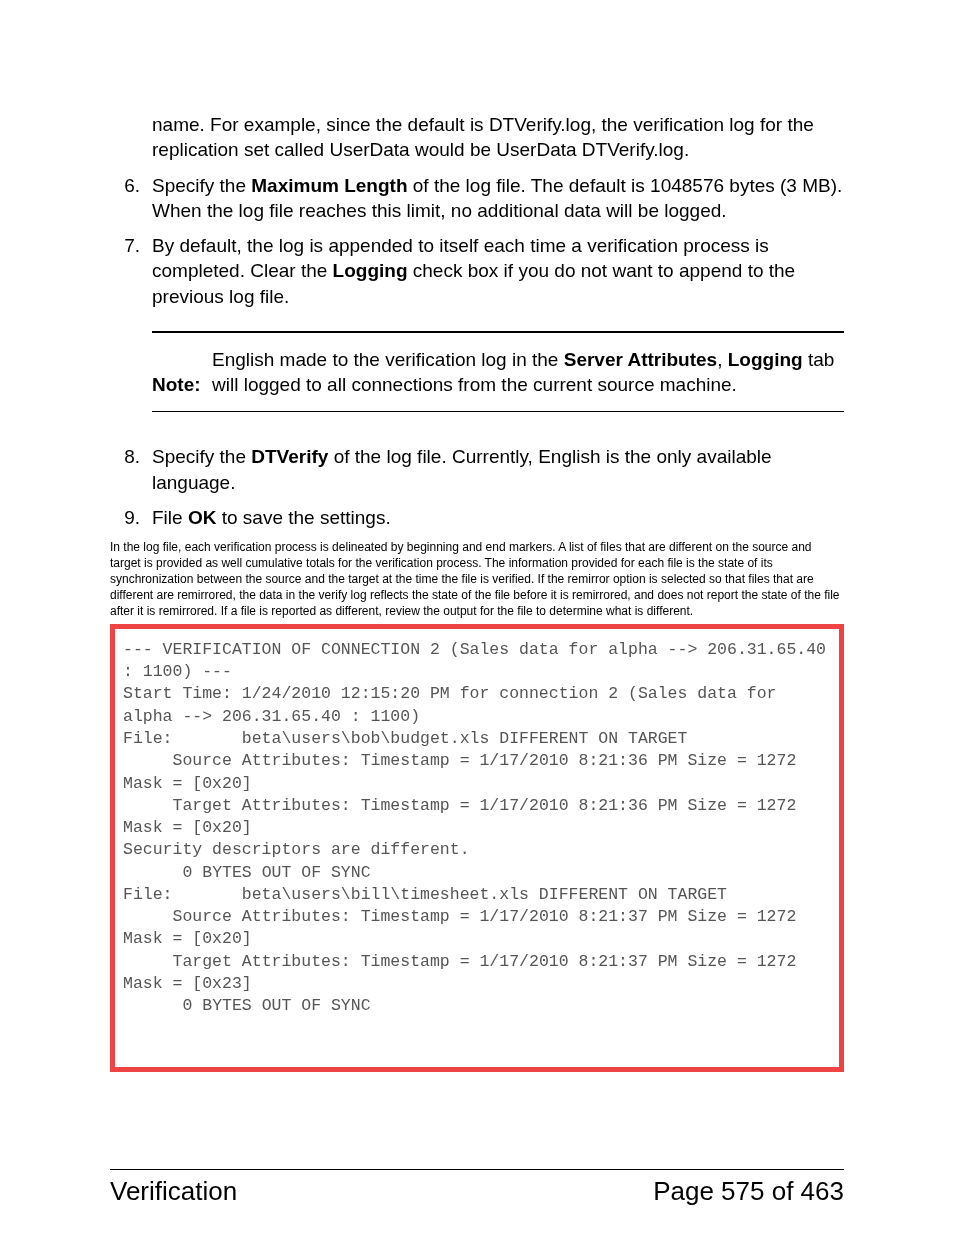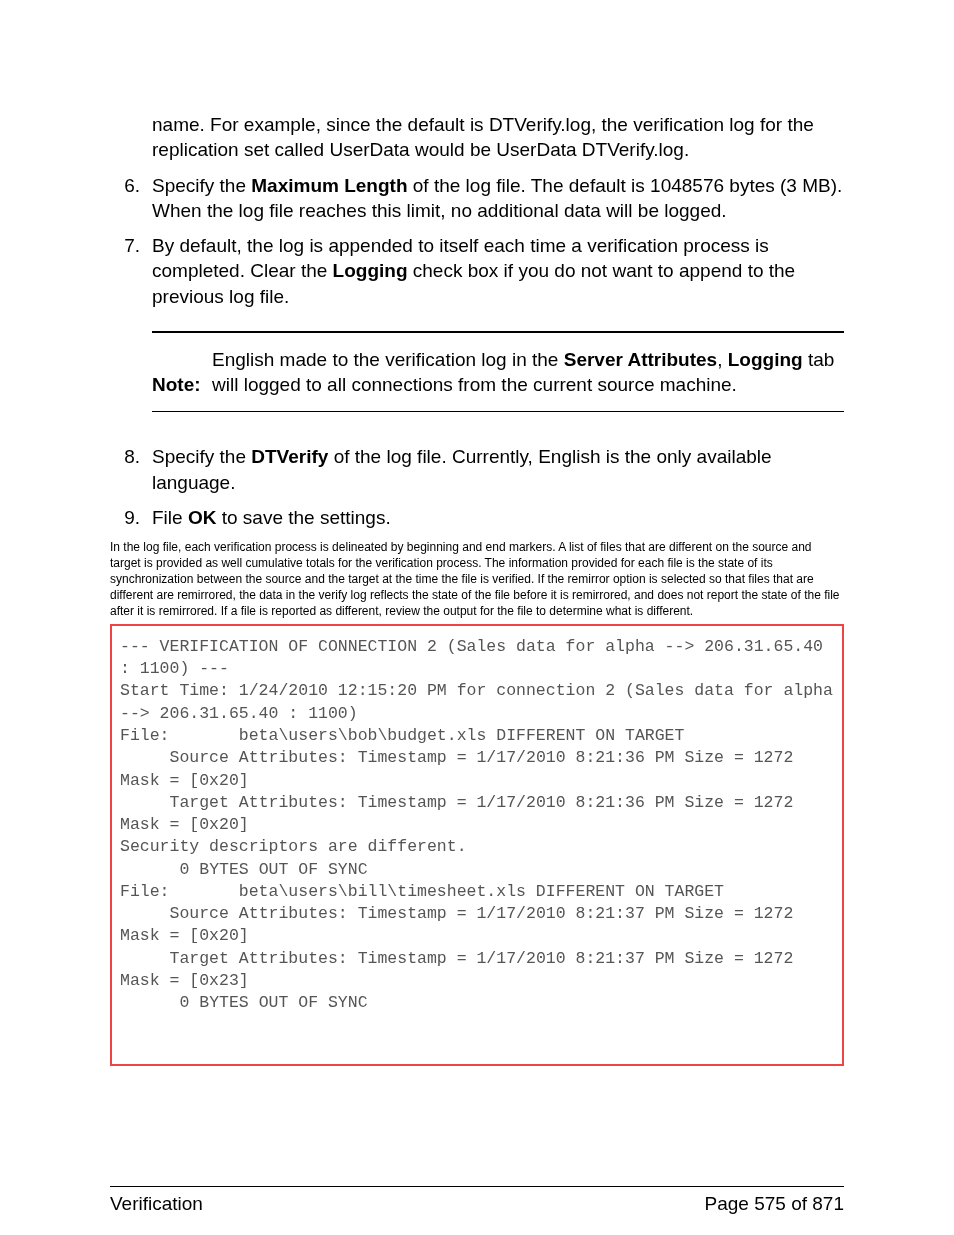--- a/index.html
+++ b/index.html
@@ -68,39 +68,39 @@
   .body-para {
     margin: 4px 0;
     font-size: 12px;
     line-height: 1.33;
   }
   .sample-label {
     margin: 14px 0 10px 0;
     font-size: 19px;
   }
   .code-box {
-    border: 2px solid #ef4444;
+    border: 5px solid #ef4444;
     padding: 10px 8px 50px 8px;
     font-family: "Courier New", Courier, monospace;
     font-size: 16.5px;
     line-height: 1.35;
     white-space: pre-wrap;
     word-wrap: break-word;
     color: #555;
   }
   .footer {
     position: absolute;
-    bottom: 20px;
+    bottom: 28px;
     left: 110px;
     right: 110px;
     border-top: 1px solid #000;
     padding-top: 6px;
     display: flex;
     justify-content: space-between;
-    font-size: 19px;
+    font-size: 26px;
   }
   b { font-weight: bold; }
 </style>
 </head>
 <body>
 
 <div class="page">
   <div class="content">
 
     <p class="indent-first">name. For example, since the default is DTVerify.log, the verification log for the replication set called UserData would be UserData DTVerify.log.</p>
@@ -155,14 +155,14 @@
 File:       beta\users\bill\timesheet.xls DIFFERENT ON TARGET
      Source Attributes: Timestamp = 1/17/2010 8:21:37 PM Size = 1272 Mask = [0x20]
      Target Attributes: Timestamp = 1/17/2010 8:21:37 PM Size = 1272 Mask = [0x23]
       0 BYTES OUT OF SYNC</div>
 
   </div>
 </div>
 
 <div class="footer">
   <span>Verification</span>
-  <span>Page 575 of 871</span>
+  <span>Page 575 of 463</span>
 </div>
 
 </body></html>

